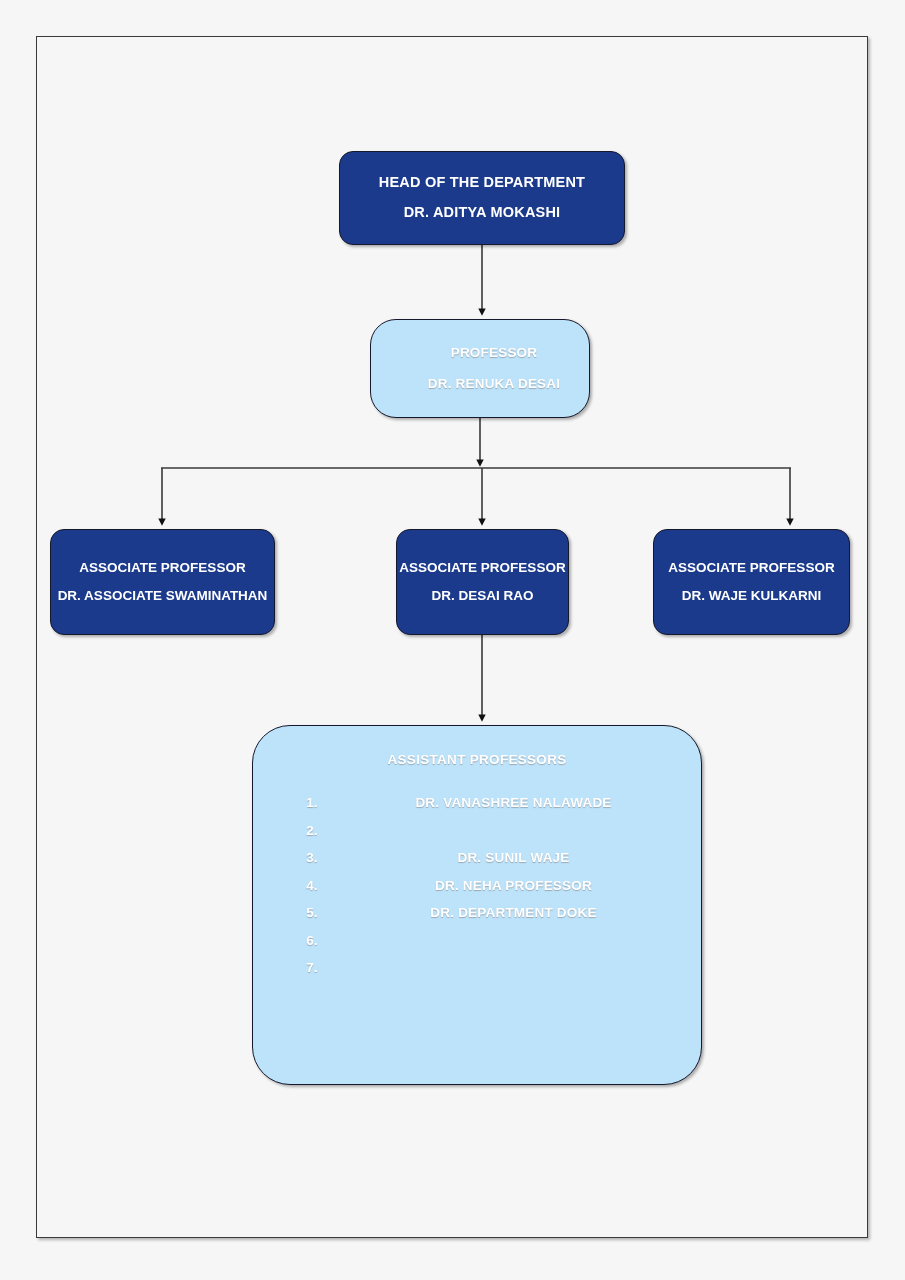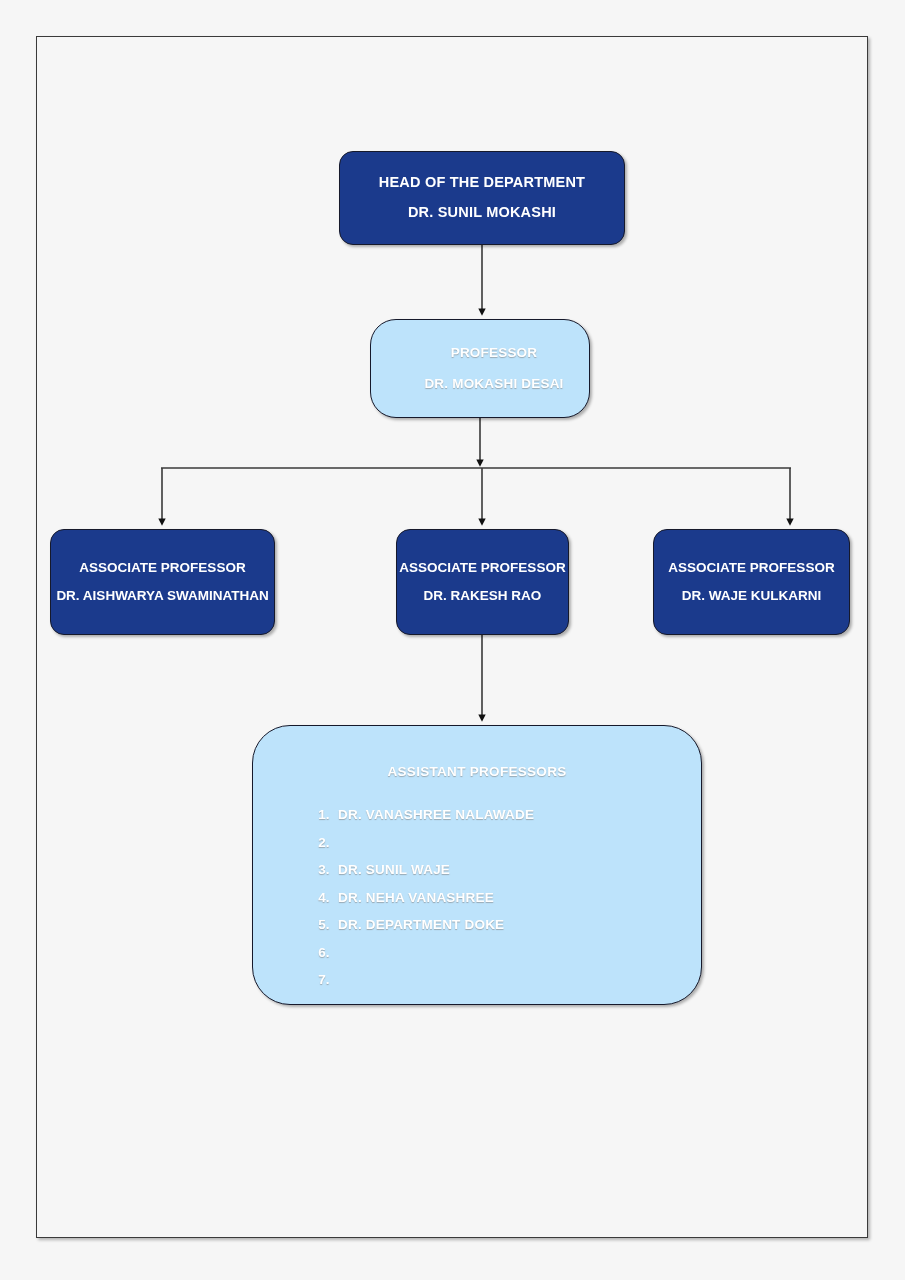--- a/index.html
+++ b/index.html
@@ -120,24 +120,24 @@
     height: 106px;
     font-size: 13.5px;
   }
   #node-assoc-3 .role { margin-bottom: 12px; }
 
   
   #node-assistants {
     left: 252px;
     top: 725px;
     width: 450px;
-    height: 280px;
+    height: 360px;
     border-radius: 38px;
     display: block;
-    padding: 12px;
+    padding: 0;
   }
   #assistants-title {
     text-align: center;
     font-size: 13.5px;
     font-weight: bold;
     letter-spacing: 0.3px;
     margin-top: 26px;
   }
   #assistants-list {
     list-style: none;
@@ -152,21 +152,21 @@
     letter-spacing: 0.2px;
     line-height: 27.5px;
     padding-left: 45px;
   }
   #assistants-list li .num {
     width: 28px;
     flex: 0 0 28px;
   }
   #assistants-list li .name {
     flex: 1 1 auto;
-    text-align: left;
+    text-align: center;
   }
 </style>
 </head>
 <body>
 
 <div id="page">
 
   <div id="page-frame"></div>
 
   <svg id="connectors" viewBox="0 0 905 1280" xmlns="http://www.w3.org/2000/svg">
@@ -184,36 +184,36 @@
 
     <line x1="162" y1="468" x2="162" y2="522" stroke="#3a3a3a" stroke-width="1.6" marker-end="url(#arrowhead)"></line>
     <line x1="482" y1="468" x2="482" y2="522" stroke="#3a3a3a" stroke-width="1.6" marker-end="url(#arrowhead)"></line>
     <line x1="790" y1="468" x2="790" y2="522" stroke="#3a3a3a" stroke-width="1.6" marker-end="url(#arrowhead)"></line>
 
     <line x1="482" y1="635" x2="482" y2="718" stroke="#3a3a3a" stroke-width="1.6" marker-end="url(#arrowhead)"></line>
   </svg>
 
   <div class="node navy" id="node-hod">
     <div class="role">HEAD OF THE DEPARTMENT</div>
-    <div class="person">DR. SUNIL MOKASHI</div>
+    <div class="person">DR. ADITYA MOKASHI</div>
   </div>
 
   <div class="node lightblue" id="node-professor">
     <div class="role">PROFESSOR</div>
-    <div class="person">DR. MOKASHI DESAI</div>
+    <div class="person">DR. RENUKA DESAI</div>
   </div>
 
   <div class="node navy" id="node-assoc-1">
     <div class="role">ASSOCIATE PROFESSOR</div>
-    <div class="person">DR. AISHWARYA SWAMINATHAN</div>
+    <div class="person">DR. ASSOCIATE SWAMINATHAN</div>
   </div>
 
   <div class="node navy" id="node-assoc-2">
     <div class="role">ASSOCIATE PROFESSOR</div>
-    <div class="person">DR. RAKESH RAO</div>
+    <div class="person">DR. DESAI RAO</div>
   </div>
 
   <div class="node navy" id="node-assoc-3">
     <div class="role">ASSOCIATE PROFESSOR</div>
     <div class="person">DR. WAJE KULKARNI</div>
   </div>
 
   <div class="node lightblue" id="node-assistants">
     <div id="assistants-title">ASSISTANT PROFESSORS</div>
     <ol id="assistants-list">
@@ -223,21 +223,21 @@
         </li>
         <li>
           <span class="num">2.</span>
         </li>
         <li>
           <span class="num">3.</span>
           <span class="name">DR. SUNIL WAJE</span>
         </li>
         <li>
           <span class="num">4.</span>
-          <span class="name">DR. NEHA VANASHREE</span>
+          <span class="name">DR. NEHA PROFESSOR</span>
         </li>
         <li>
           <span class="num">5.</span>
           <span class="name">DR. DEPARTMENT DOKE</span>
         </li>
         <li>
           <span class="num">6.</span>
         </li>
         <li>
           <span class="num">7.</span>

